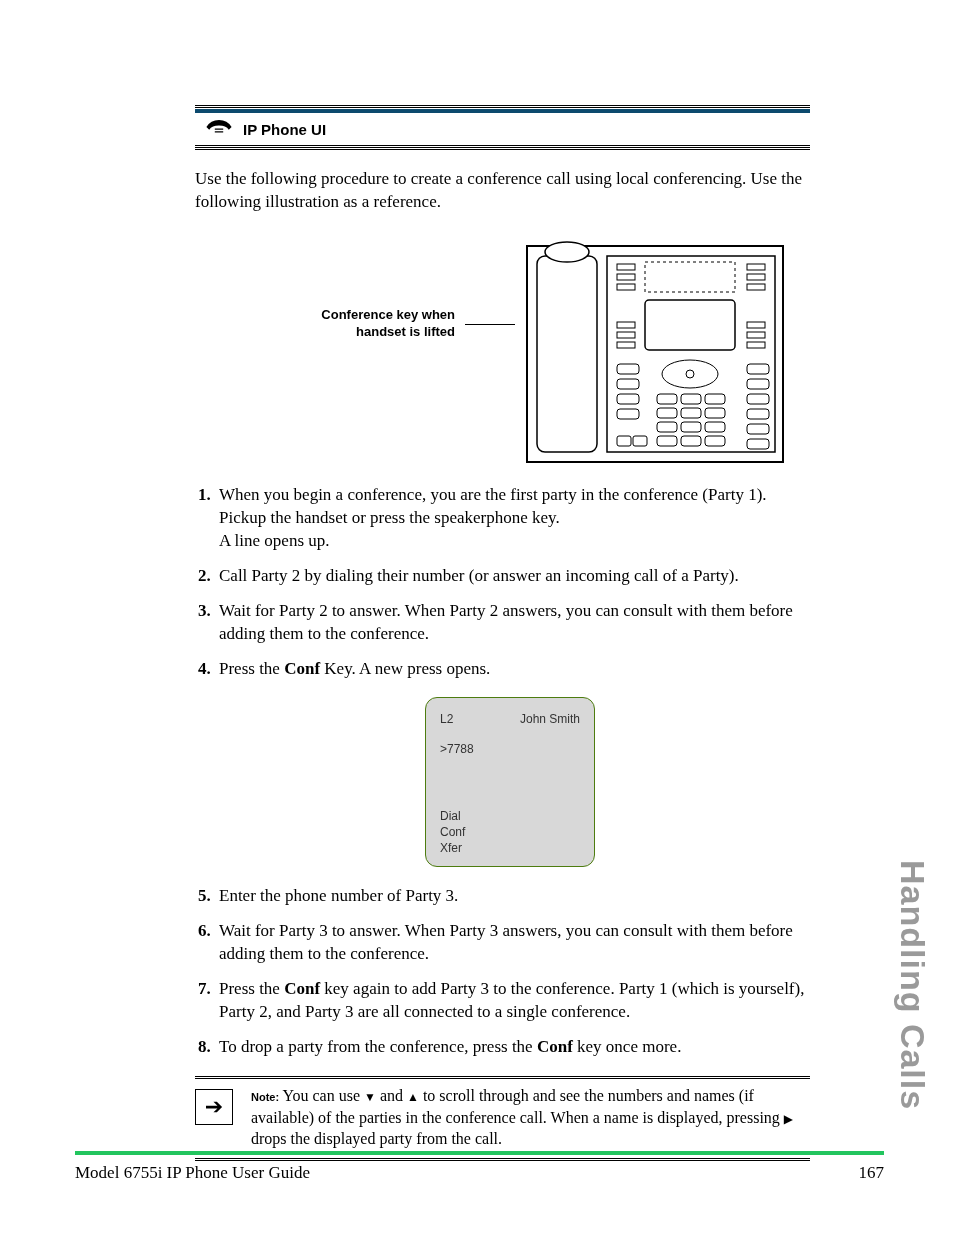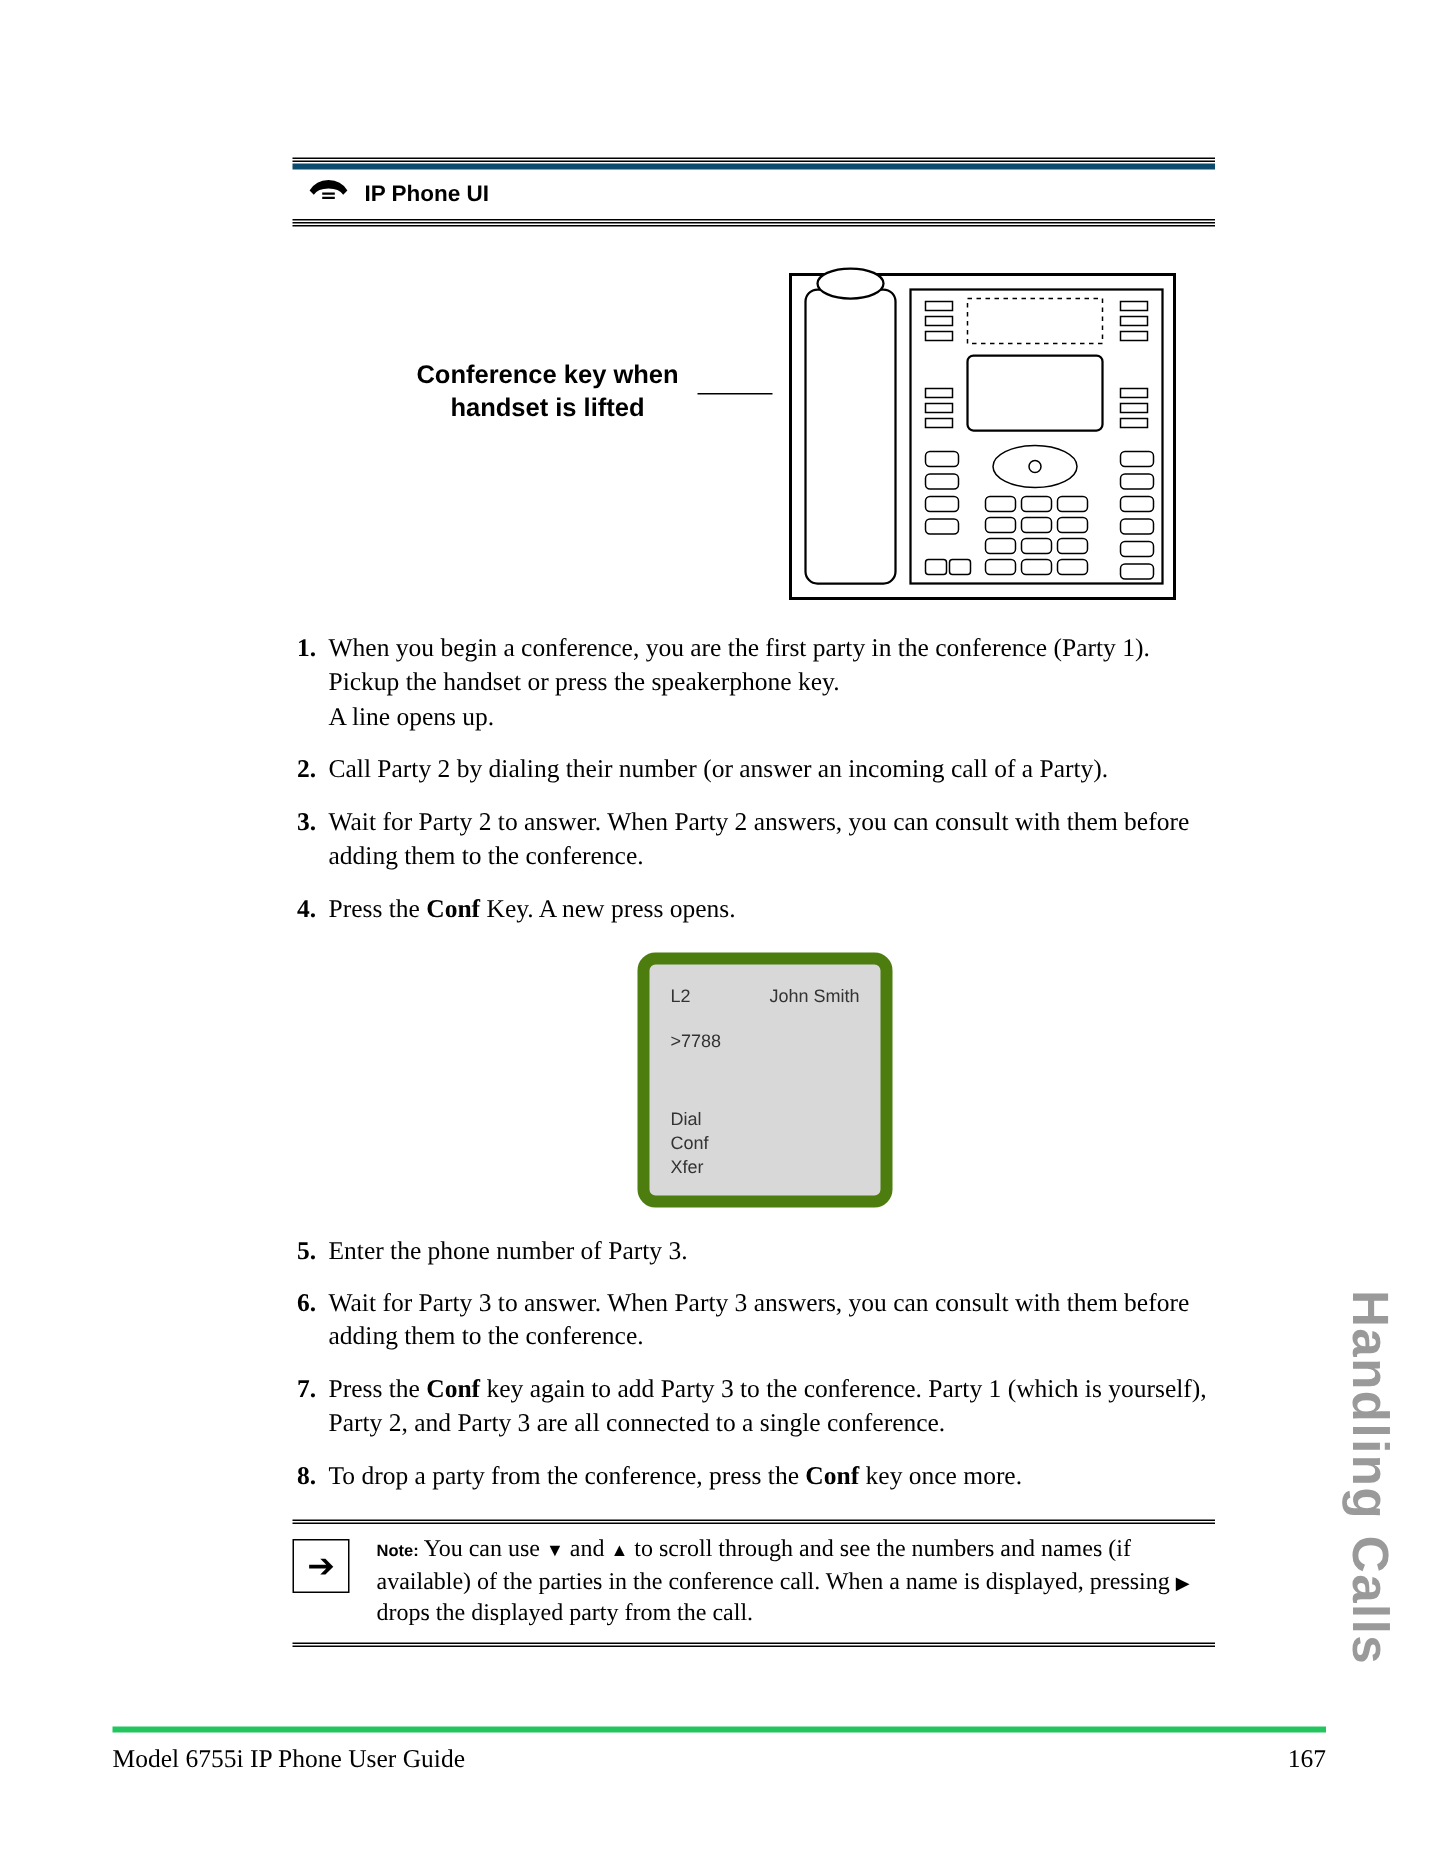--- a/index.html
+++ b/index.html
@@ -55,22 +55,22 @@
   }
   .figure1 {
     margin: 20px 0 20px 200px;
     display: flex;
     align-items: center;
     gap: 10px;
   }
   .fig1-caption {
     font-family: Arial, Helvetica, sans-serif;
     font-weight: bold;
-    font-size: 17px;
-    text-align: center;
+    font-size: 13px;
+    text-align: right;
     width: 180px;
     line-height: 1.3;
     margin-top: -50px;
   }
   .fig1-line {
     border-top: 1px solid #000;
     width: 50px;
     margin-top: -48px;
   }
   ol.steps {
@@ -81,21 +81,21 @@
   ol.steps li {
     margin-bottom: 12px;
     padding-left: 4px;
     line-height: 1.35;
   }
   ol.steps li::marker { font-weight: bold; }
   .conf { font-weight: bold; }
   .lcd {
     width: 170px;
     height: 170px;
-    border: 8px solid #4d7c0f;
+    border: 1px solid #4d7c0f;
     border-radius: 12px;
     background: #d8d8d8;
     margin: 14px auto 18px 350px;
     padding: 14px 14px;
     box-sizing: border-box;
     font-family: Arial, Helvetica, sans-serif;
     font-size: 12px;
     color: #333;
     position: relative;
   }
@@ -165,20 +165,21 @@
       <span>
         <svg viewBox="0 0 40 24">
             <path d="M2 12 Q8 2 20 2 Q32 2 38 12 L34 16 Q30 10 20 10 Q10 10 6 16 Z" fill="#000"></path>
             <path d="M14 14 h12 v2 h-12 z M14 18 h12 v2 h-12 z" fill="#000"></path>
           </svg>
       </span>
       <span class="ui-bar-label">IP Phone UI</span>
     </div>
   </div>
 
+  <div class="intro">Use the following procedure to create a conference call using local conferencing. Use the following illustration as a reference.</div>
 
   <div class="figure1">
     <div class="fig1-caption">Conference key when handset is lifted</div>
     <div class="fig1-line"></div>
     <svg width="260" height="230" viewBox="0 0 260 230">
       <rect x="2" y="12" width="256" height="216" fill="none" stroke="#000" stroke-width="2"></rect>
       <rect x="12" y="22" width="60" height="196" rx="8" fill="none" stroke="#000" stroke-width="1.5"></rect>
       <ellipse cx="42" cy="18" rx="22" ry="10" fill="#fff" stroke="#000" stroke-width="1.5"></ellipse>
       <rect x="82" y="22" width="168" height="196" fill="none" stroke="#000" stroke-width="1.5"></rect>
 

